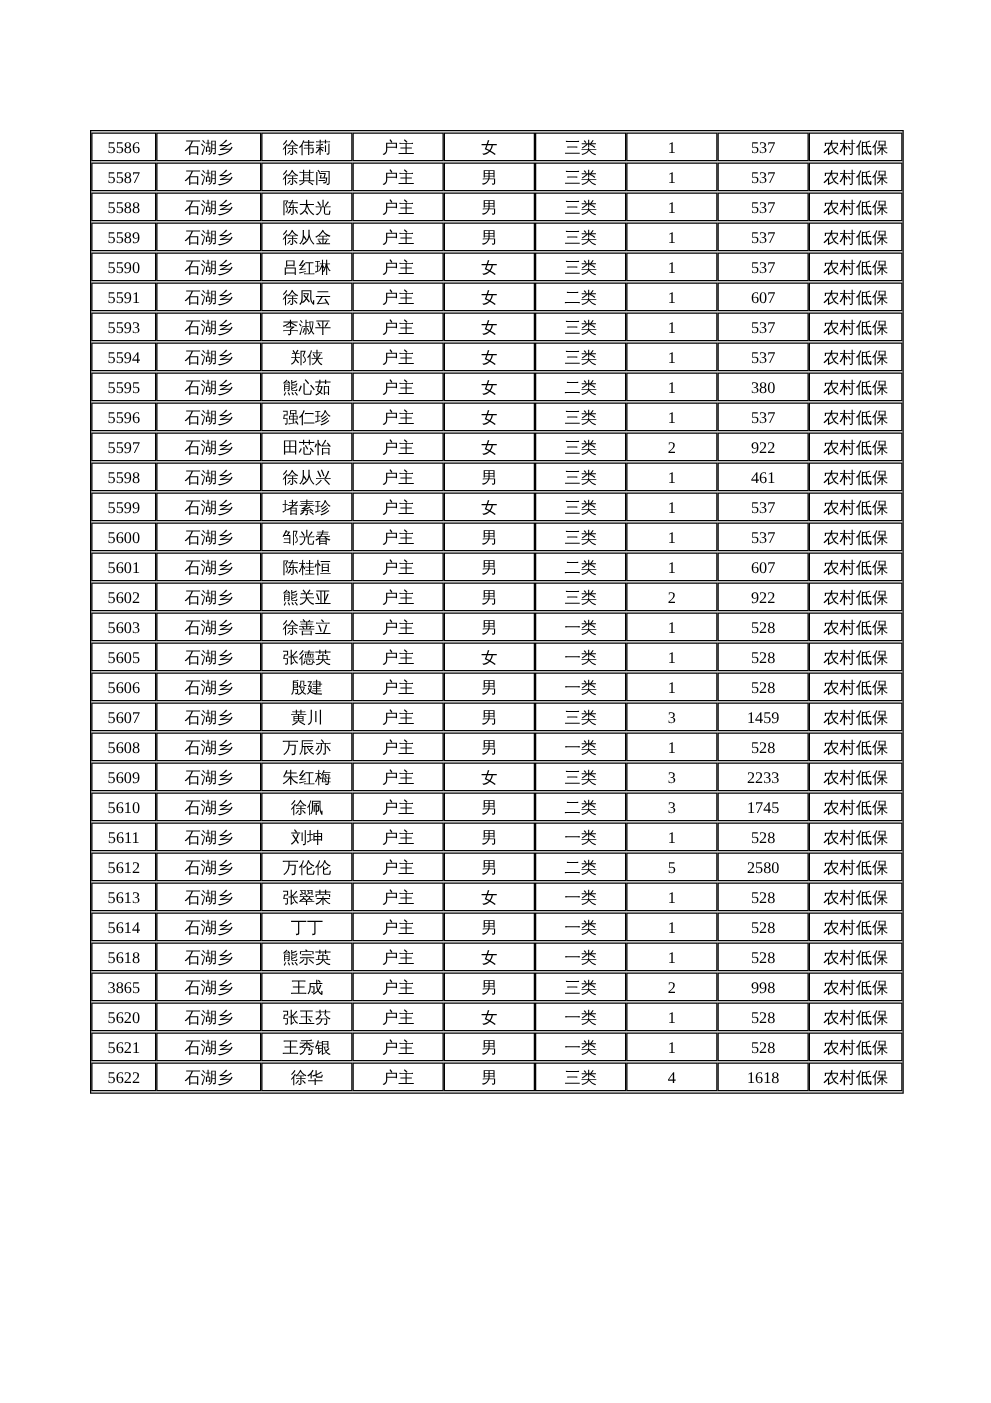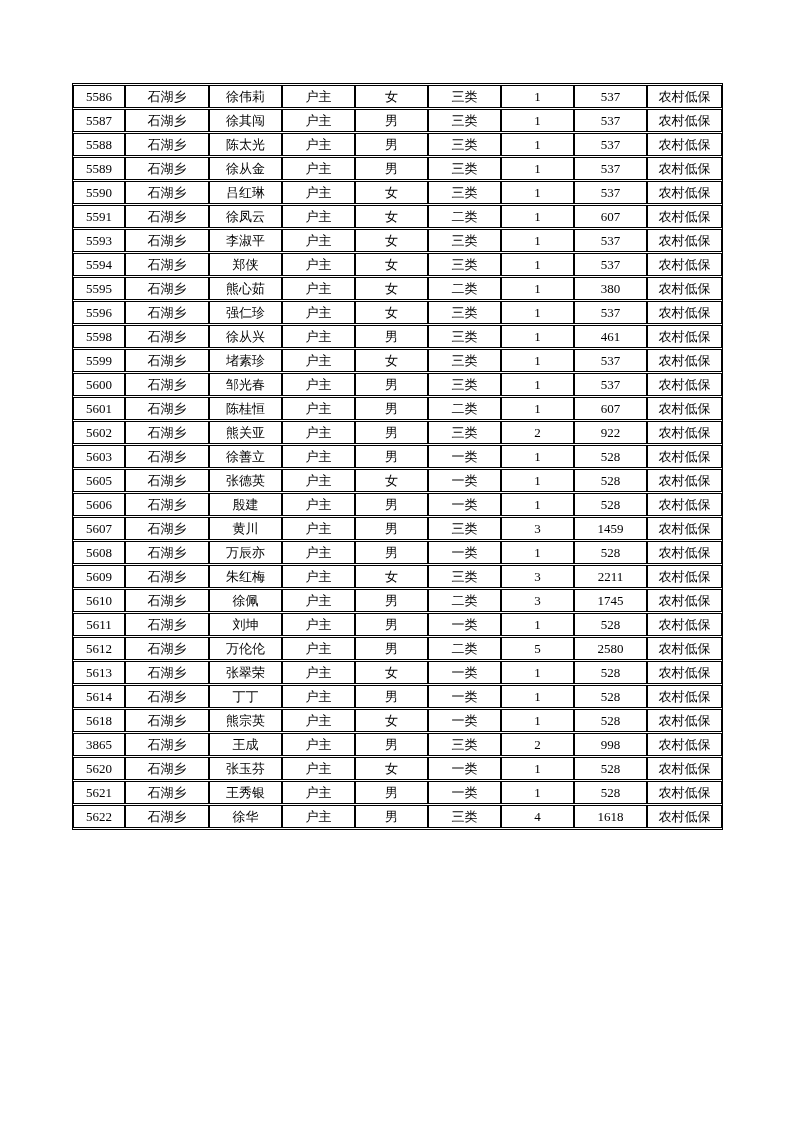--- a/index.html
+++ b/index.html
@@ -11,21 +11,21 @@
     position: relative;
     width: 793px;
     height: 1122px;
     background: #ffffff;
     overflow: hidden;
     font-family: "Liberation Serif", "DejaVu Serif", serif;
   }
   .data-table {
     position: absolute;
     left: 72px;
-    top: 83px;
+    top: 104px;
     border-collapse: separate;
     border-spacing: 0 1.6px;
     border: 1px solid #000000;
     table-layout: fixed;
     width: 649px;
   }
   .data-table td {
     box-sizing: border-box;
     border: 1px solid #000000;
     height: 23px;
@@ -169,75 +169,86 @@
           <td>石湖乡</td>
           <td>强仁珍</td>
           <td>户主</td>
           <td>女</td>
           <td>三类</td>
           <td>1</td>
           <td>537</td>
           <td>农村低保</td>
         </tr>
         <tr>
-          <td>5598</td>
-          <td>石湖乡</td>
-          <td>徐从兴</td>
-          <td>户主</td>
-          <td>男</td>
-          <td>三类</td>
-          <td>1</td>
-          <td>461</td>
-          <td>农村低保</td>
-        </tr>
-        <tr>
-          <td>5599</td>
-          <td>石湖乡</td>
-          <td>堵素珍</td>
-          <td>户主</td>
-          <td>女</td>
-          <td>三类</td>
-          <td>1</td>
-          <td>537</td>
-          <td>农村低保</td>
-        </tr>
-        <tr>
-          <td>5600</td>
-          <td>石湖乡</td>
-          <td>邹光春</td>
-          <td>户主</td>
-          <td>男</td>
-          <td>三类</td>
-          <td>1</td>
-          <td>537</td>
-          <td>农村低保</td>
-        </tr>
-        <tr>
-          <td>5601</td>
-          <td>石湖乡</td>
-          <td>陈桂恒</td>
-          <td>户主</td>
-          <td>男</td>
-          <td>二类</td>
-          <td>1</td>
-          <td>607</td>
-          <td>农村低保</td>
-        </tr>
-        <tr>
-          <td>5602</td>
-          <td>石湖乡</td>
-          <td>熊关亚</td>
-          <td>户主</td>
-          <td>男</td>
+          <td>5597</td>
+          <td>石湖乡</td>
+          <td>田芯怡</td>
+          <td>户主</td>
+          <td>女</td>
           <td>三类</td>
           <td>2</td>
           <td>922</td>
           <td>农村低保</td>
         </tr>
         <tr>
+          <td>5598</td>
+          <td>石湖乡</td>
+          <td>徐从兴</td>
+          <td>户主</td>
+          <td>男</td>
+          <td>三类</td>
+          <td>1</td>
+          <td>461</td>
+          <td>农村低保</td>
+        </tr>
+        <tr>
+          <td>5599</td>
+          <td>石湖乡</td>
+          <td>堵素珍</td>
+          <td>户主</td>
+          <td>女</td>
+          <td>三类</td>
+          <td>1</td>
+          <td>537</td>
+          <td>农村低保</td>
+        </tr>
+        <tr>
+          <td>5600</td>
+          <td>石湖乡</td>
+          <td>邹光春</td>
+          <td>户主</td>
+          <td>男</td>
+          <td>三类</td>
+          <td>1</td>
+          <td>537</td>
+          <td>农村低保</td>
+        </tr>
+        <tr>
+          <td>5601</td>
+          <td>石湖乡</td>
+          <td>陈桂恒</td>
+          <td>户主</td>
+          <td>男</td>
+          <td>二类</td>
+          <td>1</td>
+          <td>607</td>
+          <td>农村低保</td>
+        </tr>
+        <tr>
+          <td>5602</td>
+          <td>石湖乡</td>
+          <td>熊关亚</td>
+          <td>户主</td>
+          <td>男</td>
+          <td>三类</td>
+          <td>2</td>
+          <td>922</td>
+          <td>农村低保</td>
+        </tr>
+        <tr>
           <td>5603</td>
           <td>石湖乡</td>
           <td>徐善立</td>
           <td>户主</td>
           <td>男</td>
           <td>一类</td>
           <td>1</td>
           <td>528</td>
           <td>农村低保</td>
         </tr>
@@ -286,21 +297,21 @@
           <td>农村低保</td>
         </tr>
         <tr>
           <td>5609</td>
           <td>石湖乡</td>
           <td>朱红梅</td>
           <td>户主</td>
           <td>女</td>
           <td>三类</td>
           <td>3</td>
-          <td>2211</td>
+          <td>2233</td>
           <td>农村低保</td>
         </tr>
         <tr>
           <td>5610</td>
           <td>石湖乡</td>
           <td>徐佩</td>
           <td>户主</td>
           <td>男</td>
           <td>二类</td>
           <td>3</td>

